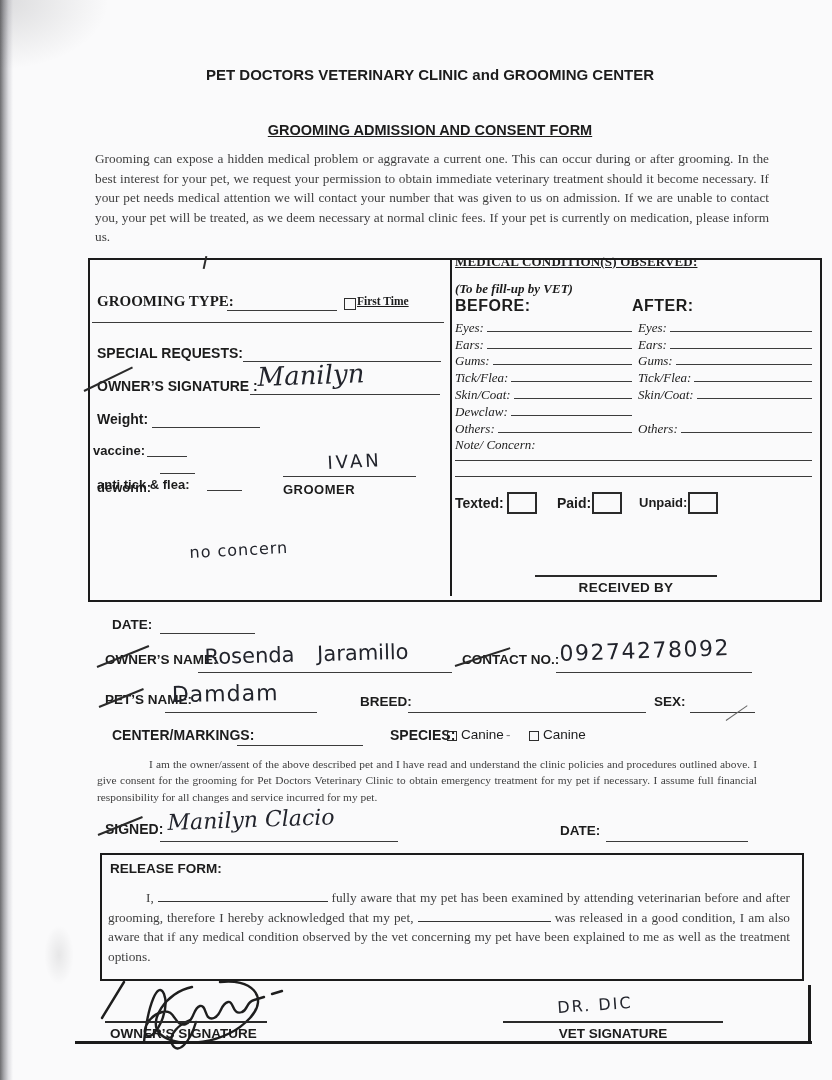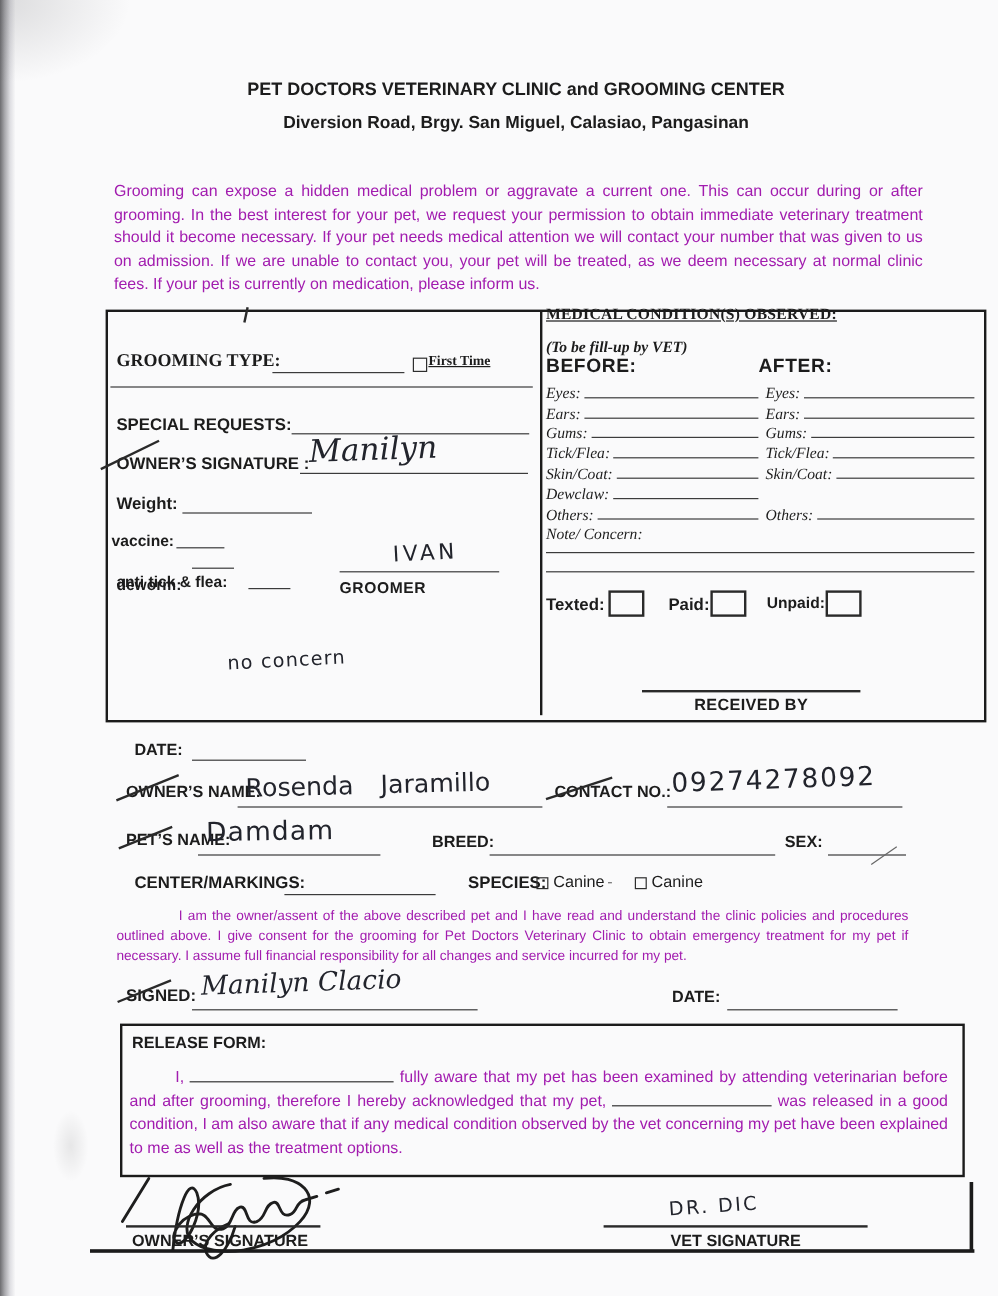--- a/index.html
+++ b/index.html
@@ -16,41 +16,41 @@
   .hw{position:absolute;font-family:"DejaVu Serif",serif;font-style:italic;color:#22242c;
       white-space:nowrap;transform:rotate(-2deg);transform-origin:left bottom;}
   .hwp{position:absolute;font-family:"DejaVu Sans",sans-serif;color:#22242c;white-space:nowrap;
        transform:rotate(-2deg);transform-origin:left bottom;}
   .cb{position:absolute;border:1.5px solid #2e2e2e;}
   .paybox{position:absolute;border:2px solid #2a2a2a;width:26px;height:18px;}
   .mcol{position:absolute;display:flex;flex-direction:column;}
   .mrow{display:flex;align-items:flex-end;height:16.8px;}
   .mlabel{font-family:"Liberation Serif",serif;font-size:13px;line-height:13px;padding-right:3px;font-style:italic;}
   .mline{flex:1;border-bottom:1.3px solid #3c3c3c;margin-bottom:2px;}
-  .para{position:absolute;margin:0;text-align:justify;color:#a21caf;}
+  .para{position:absolute;margin:0;text-align:justify;color:#404040;font-family:Liberation Serif, serif;}
   .blank{display:inline-block;border-bottom:1.5px solid #333;height:13px;vertical-align:baseline;}
   .edge-left{position:absolute;left:0;top:0;width:13px;height:100%;
      background:linear-gradient(90deg,#6d6d70 0%,#a8a8ac 30%,#dedee2 65%,rgba(250,250,251,0) 100%);}
   .corner-tl{position:absolute;left:0;top:0;width:110px;height:70px;
      background:radial-gradient(ellipse at 0 0,rgba(60,60,65,0.16),transparent 70%);}
   .smudge{position:absolute;left:44px;top:925px;width:30px;height:60px;
      background:radial-gradient(ellipse at center,rgba(0,0,0,0.08),transparent 70%);}
   .penmark{position:absolute;background:#2a2a2a;}
 </style>
 </head>
 <body>
 
 <div class="paper">
 
   <div class="edge-left"></div>
   <div class="corner-tl"></div>
   <div class="smudge"></div>
 
   <div class="lbl" style="left:28px;top:66px;width:804px;text-align:center;font-size:15px;">PET DOCTORS VETERINARY CLINIC and GROOMING CENTER</div>
-  <div class="lbl" style="left:28px;top:95px;width:804px;text-align:center;font-size:14.5px;">Diversion Road, Brgy. San Miguel, Calasiao, Pangasinan</div>
+  <div class="lbl" style="left:28px;top:122px;width:804px;text-align:center;font-size:14.5px;text-decoration:underline;">GROOMING ADMISSION AND CONSENT FORM</div>
 
   <p class="para" style="left:95px;top:149px;width:674px;font-size:13.3px;line-height:19.6px;">Grooming can expose a hidden medical problem or aggravate a current one. This can occur during or after grooming. In the best interest for your pet, we request your permission to obtain immediate veterinary treatment should it become necessary. If your pet needs medical attention we will contact your number that was given to us on admission. If we are unable to contact you, your pet will be treated, as we deem necessary at normal clinic fees. If your pet is currently on medication, please inform us.</p>
 
   <div class="abs" style="left:88px;top:258px;width:730px;height:340px;border:2.5px solid #1b1b1b;"></div>
   <div class="vline" style="left:450px;top:260px;width:2px;height:336px;"></div>
   <div class="penmark" style="left:204px;top:256px;width:2.2px;height:13px;transform:rotate(12deg);"></div>
 
   <div class="lbl serif" style="left:97px;top:293px;font-size:15px;">GROOMING TYPE:</div>
   <div class="hline" style="left:227px;top:310px;width:110px;"></div>
   <div class="cb" style="left:344px;top:298px;width:10px;height:10px;"></div>

